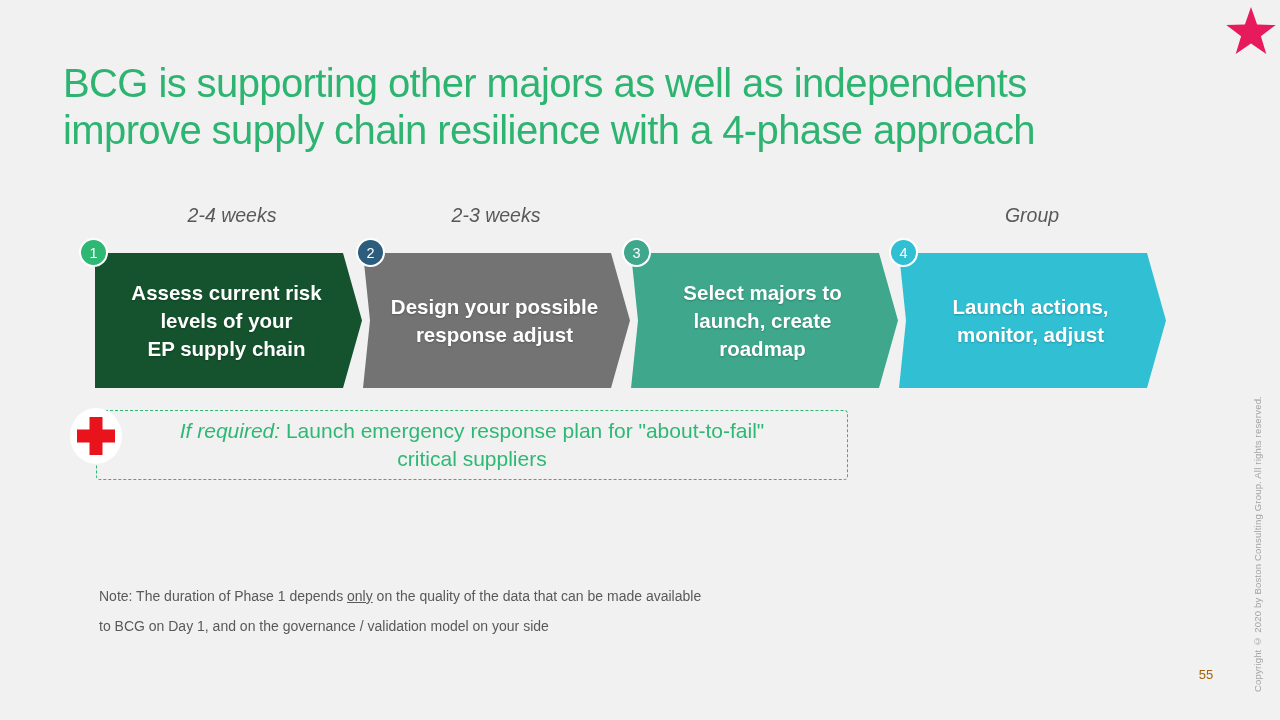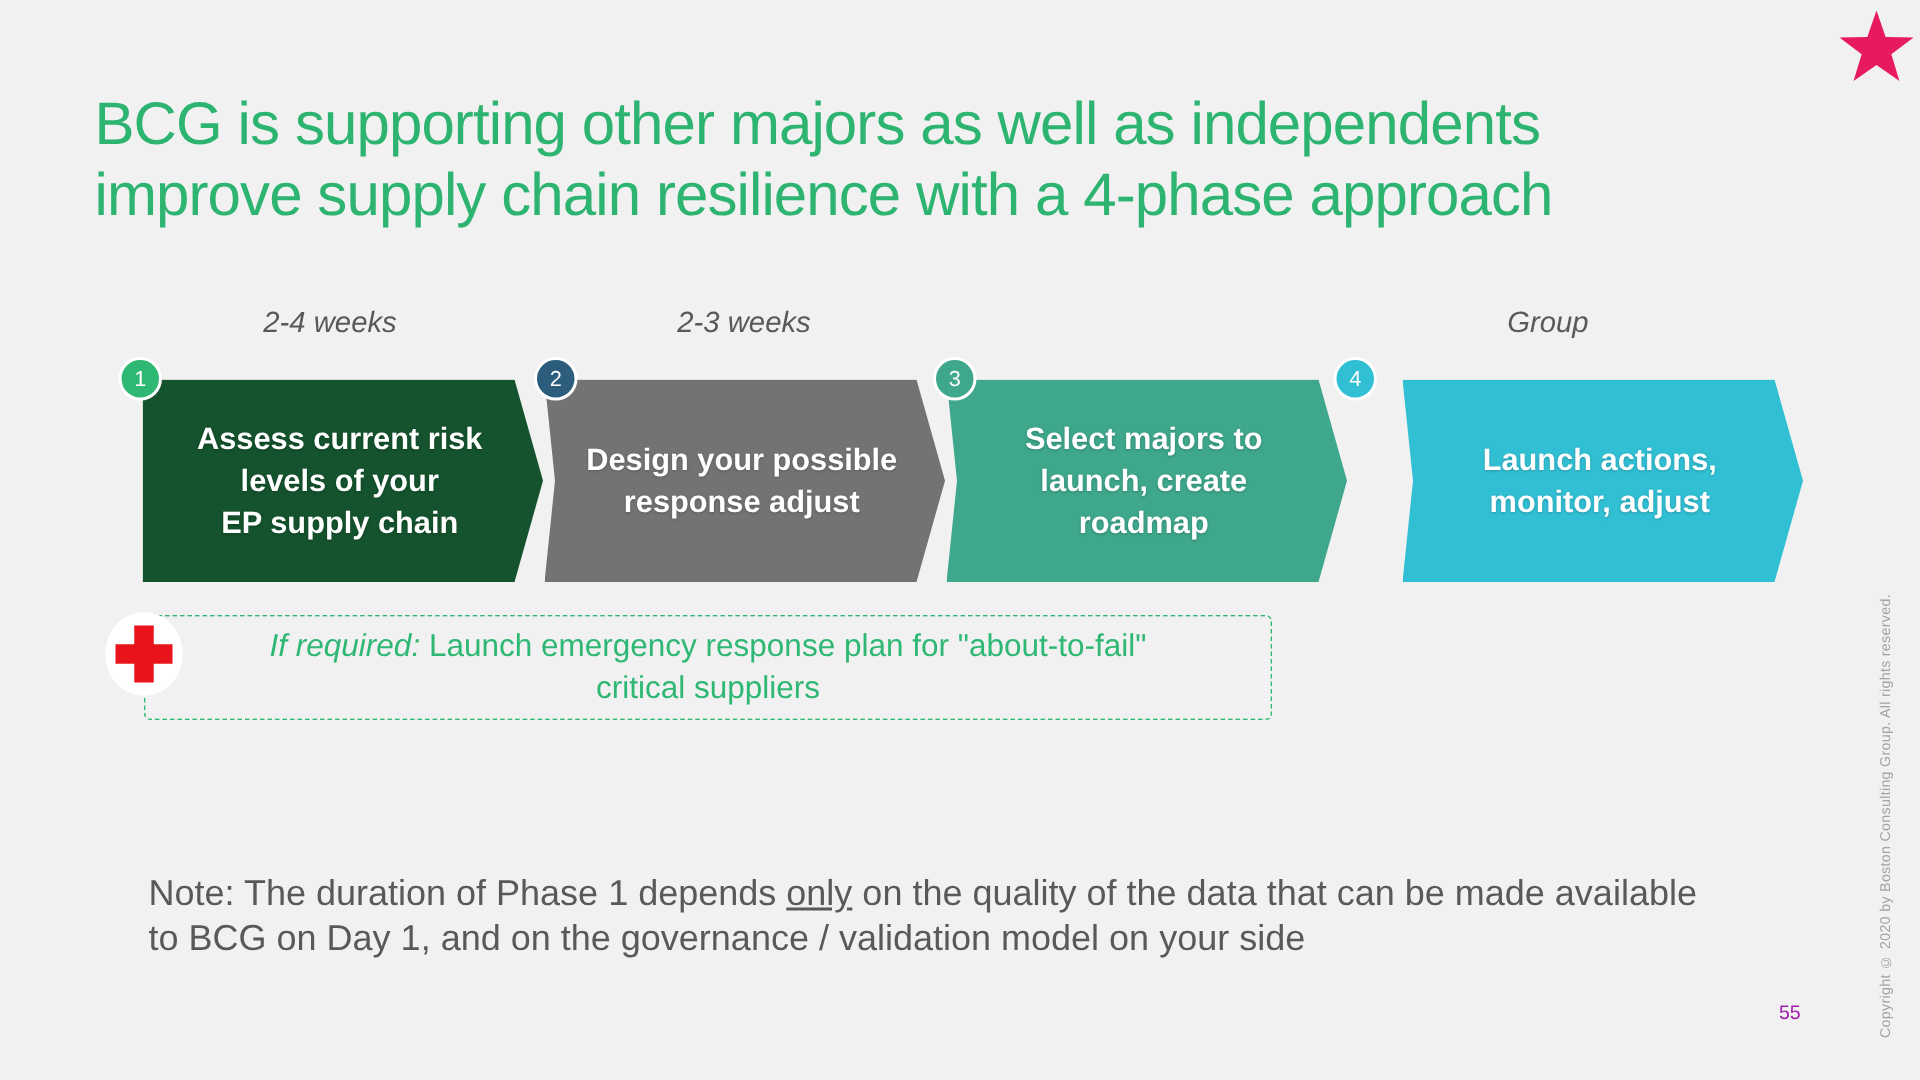--- a/index.html
+++ b/index.html
@@ -21,30 +21,30 @@
   
   .star{position:absolute;left:1225px;top:6px;}
 
   
   .duration{
     position:absolute;top:186px;height:58px;width:280px;
     display:flex;flex-direction:column;align-items:center;justify-content:center;
     font-size:19.5px;font-style:italic;color:#595959;line-height:26px;
     text-align:center;
   }
-  .dur1{left:80px}.dur2{left:356px}.dur3{left:624px}.dur4{left:892px}
+  .dur1{left:92px}.dur2{left:356px}.dur3{left:624px}.dur4{left:892px}
 
   
   .chev{
     position:absolute;top:253px;width:267px;height:135px;
     display:flex;align-items:center;justify-content:center;
   }
   .chev-point{clip-path:polygon(0 0,248px 0,267px 50%,248px 100%,0 100%);}
   .chev-notch{clip-path:polygon(0 0,248px 0,267px 50%,248px 100%,0 100%,7px 50%);}
-  .c1{left:95px}.c2{left:363px}.c3{left:631px}.c4{left:935px}
+  .c1{left:95px}.c2{left:363px}.c3{left:631px}.c4{left:899px}
   .chev-text{
     color:#fff;font-weight:bold;font-size:20.5px;line-height:28px;
     text-align:center;padding:0 16px 0 12px;white-space:nowrap;
     text-shadow:0 1px 2px rgba(0,0,0,0.22);
   }
 
   
   .badge{
     position:absolute;top:238px;width:25px;height:25px;
     border:2px solid #ffffff;border-radius:50%;
@@ -60,29 +60,29 @@
     border:1.5px dashed #2eb873;border-radius:4px;
     display:flex;flex-direction:column;align-items:center;justify-content:center;
     color:#2eb873;font-size:21px;line-height:28.5px;text-align:right;
   }
   .callout-box .italic{font-style:italic;}
   .cross{position:absolute;left:69px;top:407px;z-index:4;}
 
   
   .note{
     position:absolute;left:99px;top:581px;
-    font-size:24px;color:#595959;line-height:30px;
+    font-size:14px;color:#595959;line-height:30px;
   }
   .note-line{white-space:nowrap;}
   .u{text-decoration:underline;}
 
   
   .page-number{
     position:absolute;left:1186px;top:667px;width:40px;
-    font-size:13px;color:#a21caf;text-align:left;
+    font-size:13px;color:#a16207;text-align:center;
   }
   .copyright{
     position:absolute;left:1252px;top:378px;height:314px;width:18px;
     writing-mode:vertical-rl;transform:rotate(180deg);
     font-size:9.5px;color:#a3a3a3;letter-spacing:0.2px;white-space:nowrap;
   }
 </style>
 </head>
 <body>
 

